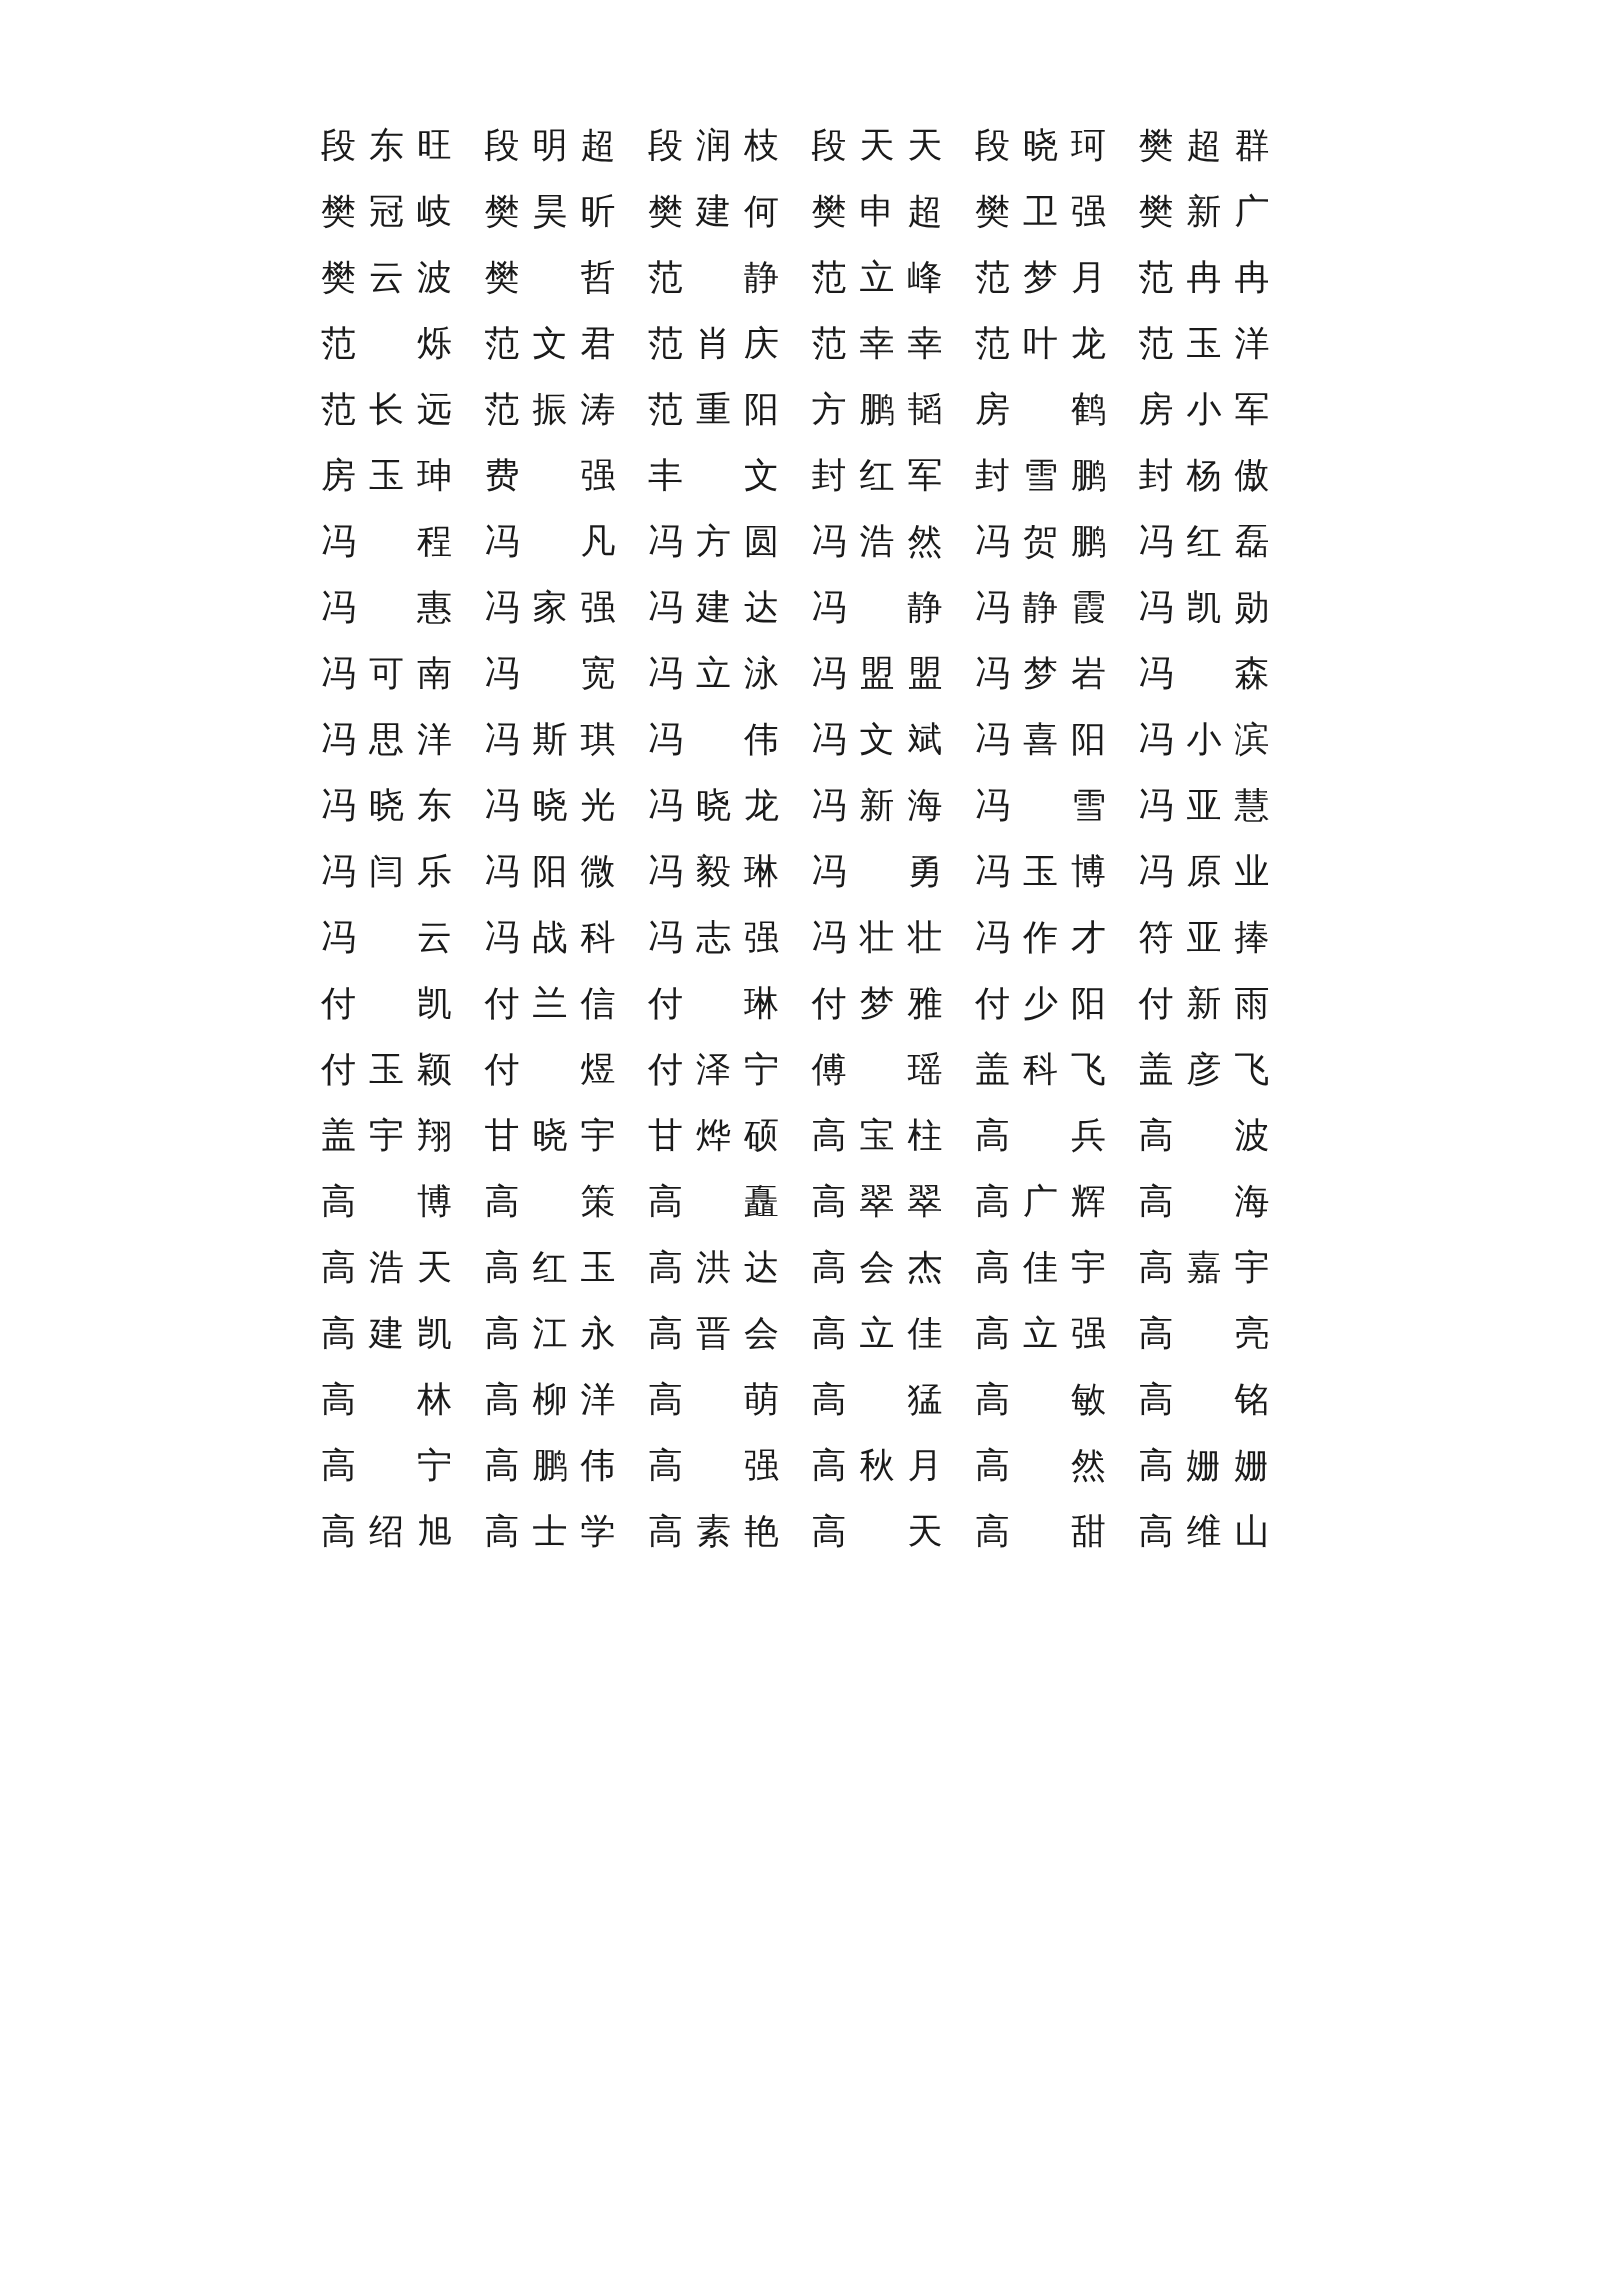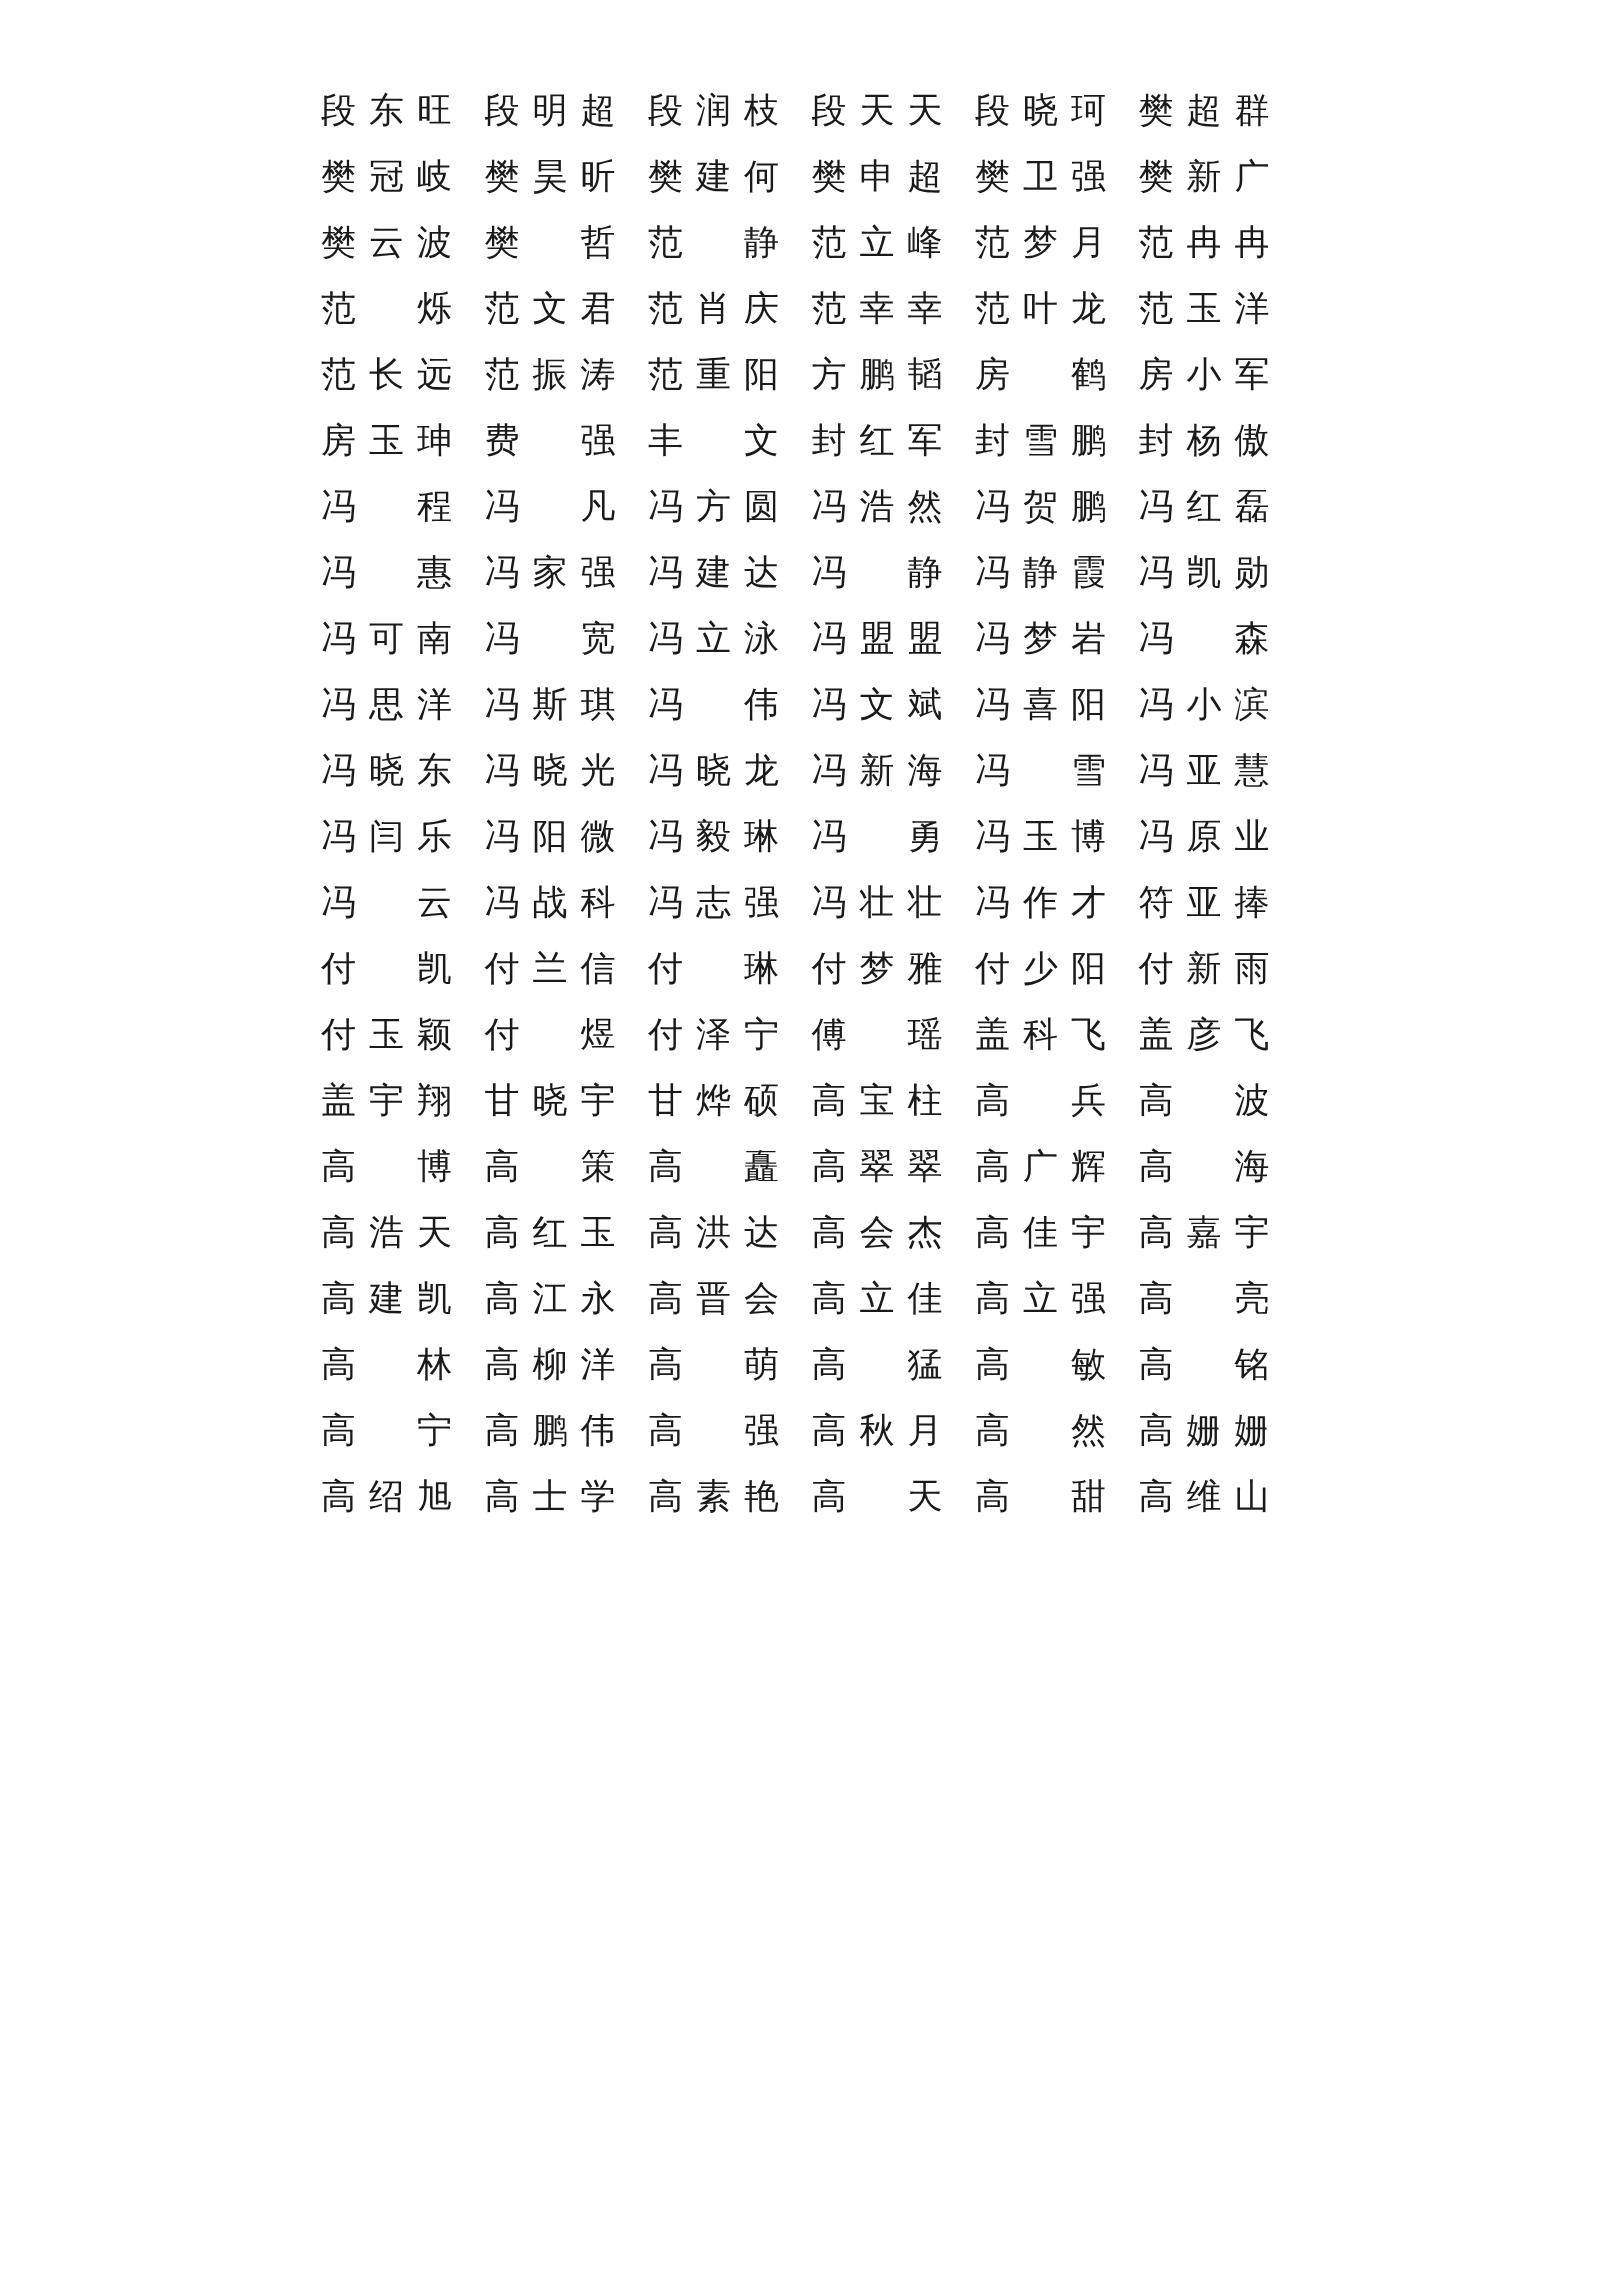--- a/index.html
+++ b/index.html
@@ -10,21 +10,21 @@
   body {
     width: 1623px;
     height: 2295px;
     font-family: "DejaVu Sans", sans-serif;
     color: #000000;
   }
   .page {
     box-sizing: border-box;
     width: 1623px;
     height: 1659px;
-    padding: 77px 216px 183px 216px;
+    padding: 112px 216px 183px 216px;
     background: #ffffff;
   }
   .name-grid {
     display: grid;
     grid-template-columns: repeat(6, 1fr);
     row-gap: 0px;
     column-gap: 0px;
     width: 981px;
     margin: 0 auto;
   }

